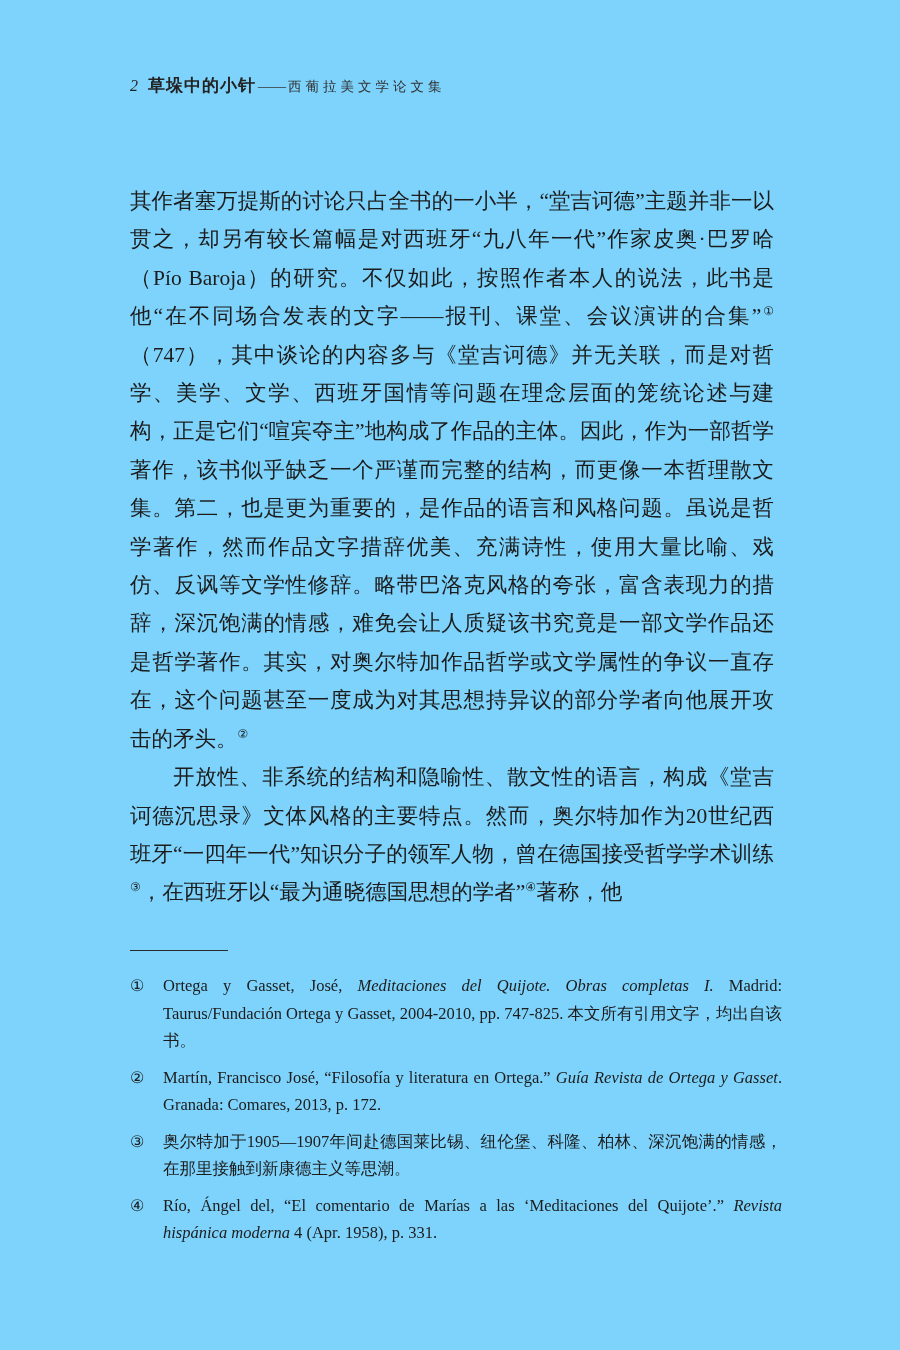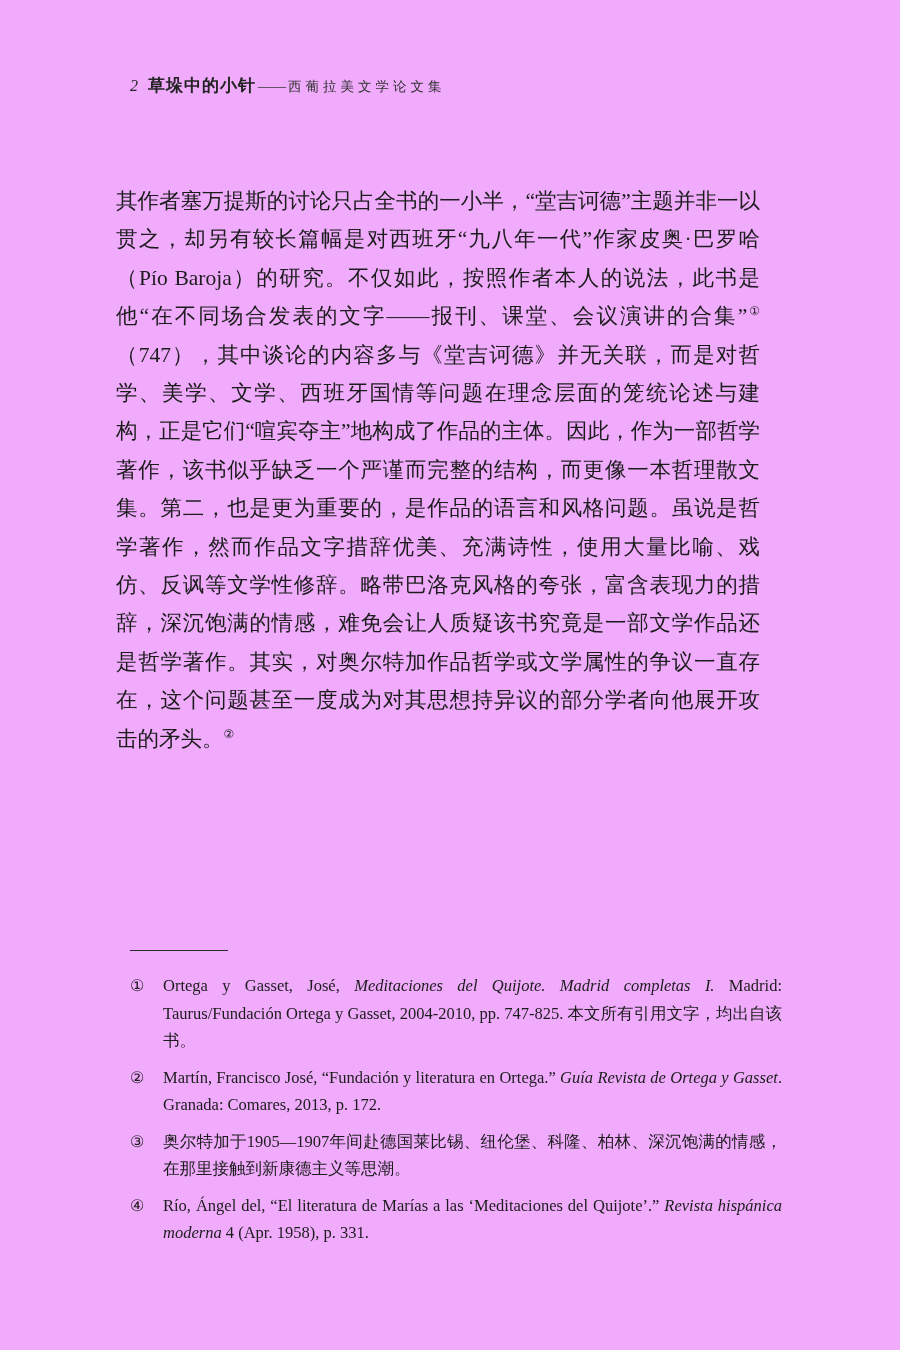--- a/index.html
+++ b/index.html
@@ -1,20 +1,20 @@
 <!DOCTYPE html>
 <html><head>
 <meta charset="utf-8">
 <style>
   html,body{margin:0;padding:0;background:#e9e9e9;}
   .page{
     position:relative;
     width:900px;height:1350px;
     margin:0 auto;
-    background:#f0abfc;
+    background:#7dd3fc;
     font-family:"Liberation Serif", serif;
     color:#1c1c1c;
     overflow:hidden;
   }
   
   .running-header{
     position:absolute;left:130px;top:74px;width:648px;
     white-space:nowrap;
     font-size:14.5px;
     color:#222;
@@ -35,21 +35,21 @@
     margin:0 2px;
     color:#333;
   }
   .rh-sub{
     font-size:13.5px;
     letter-spacing:4px;
     color:#333;
   }
   
   .body-text{
-    position:absolute;left:116px;top:182px;width:644px;
+    position:absolute;left:130px;top:182px;width:644px;
     font-size:21.5px;
     line-height:38.4px;
     text-align:justify;
   }
   .para{margin:0;padding:0;}
   .para.indent{text-indent:2em;}
   .para sup{
     font-size:12px;
     vertical-align:super;
     line-height:0;
@@ -86,36 +86,37 @@
 <body>
 
 <div class="page">
 
   <div class="running-header">
     <span class="rh-num">2</span><span class="rh-title">草垛中的小针</span><span class="rh-dash">——</span><span class="rh-sub">西葡拉美文学论文集</span>
   </div>
 
   <div class="body-text">
     <p class="para no-indent">其作者塞万提斯的讨论只占全书的一小半，“堂吉诃德”主题并非一以贯之，却另有较长篇幅是对西班牙“九八年一代”作家皮奥·巴罗哈（Pío Baroja）的研究。不仅如此，按照作者本人的说法，此书是他“在不同场合发表的文字——报刊、课堂、会议演讲的合集”<sup>①</sup>（747），其中谈论的内容多与《堂吉诃德》并无关联，而是对哲学、美学、文学、西班牙国情等问题在理念层面的笼统论述与建构，正是它们“喧宾夺主”地构成了作品的主体。因此，作为一部哲学著作，该书似乎缺乏一个严谨而完整的结构，而更像一本哲理散文集。第二，也是更为重要的，是作品的语言和风格问题。虽说是哲学著作，然而作品文字措辞优美、充满诗性，使用大量比喻、戏仿、反讽等文学性修辞。略带巴洛克风格的夸张，富含表现力的措辞，深沉饱满的情感，难免会让人质疑该书究竟是一部文学作品还是哲学著作。其实，对奥尔特加作品哲学或文学属性的争议一直存在，这个问题甚至一度成为对其思想持异议的部分学者向他展开攻击的矛头。<sup>②</sup></p>
+    <p class="para indent">开放性、非系统的结构和隐喻性、散文性的语言，构成《堂吉诃德沉思录》文体风格的主要特点。然而，奥尔特加作为20世纪西班牙“一四年一代”知识分子的领军人物，曾在德国接受哲学学术训练<sup>③</sup>，在西班牙以“最为通晓德国思想的学者”<sup>④</sup>著称，他</p>
   </div>
 
   <div class="fn-sep"></div>
 
   <div class="footnotes">
       <div class="footnote">
         <span class="fn-num">①</span>
-        <span class="fn-body"><span>Ortega y Gasset, José, </span><span class="it">Meditaciones del Quijote. Madrid completas I.</span><span> Madrid: Taurus/Fundación Ortega y Gasset, 2004-2010, pp. 747-825. 本文所有引用文字，均出自该书。</span></span>
+        <span class="fn-body"><span>Ortega y Gasset, José, </span><span class="it">Meditaciones del Quijote. Obras completas I.</span><span> Madrid: Taurus/Fundación Ortega y Gasset, 2004-2010, pp. 747-825. 本文所有引用文字，均出自该书。</span></span>
       </div>
       <div class="footnote">
         <span class="fn-num">②</span>
-        <span class="fn-body"><span>Martín, Francisco José, “Fundación y literatura en Ortega.” </span><span class="it">Guía Revista de Ortega y Gasset</span><span>. Granada: Comares, 2013, p. 172.</span></span>
+        <span class="fn-body"><span>Martín, Francisco José, “Filosofía y literatura en Ortega.” </span><span class="it">Guía Revista de Ortega y Gasset</span><span>. Granada: Comares, 2013, p. 172.</span></span>
       </div>
       <div class="footnote">
         <span class="fn-num">③</span>
         <span class="fn-body"><span>奥尔特加于1905—1907年间赴德国莱比锡、纽伦堡、科隆、柏林、深沉饱满的情感，在那里接触到新康德主义等思潮。</span></span>
       </div>
       <div class="footnote">
         <span class="fn-num">④</span>
-        <span class="fn-body"><span>Río, Ángel del, “El literatura de Marías a las ‘Meditaciones del Quijote’.” </span><span class="it">Revista hispánica moderna</span><span> 4 (Apr. 1958), p. 331.</span></span>
+        <span class="fn-body"><span>Río, Ángel del, “El comentario de Marías a las ‘Meditaciones del Quijote’.” </span><span class="it">Revista hispánica moderna</span><span> 4 (Apr. 1958), p. 331.</span></span>
       </div>
     </div>
 
 </div>
 
 </body></html>

